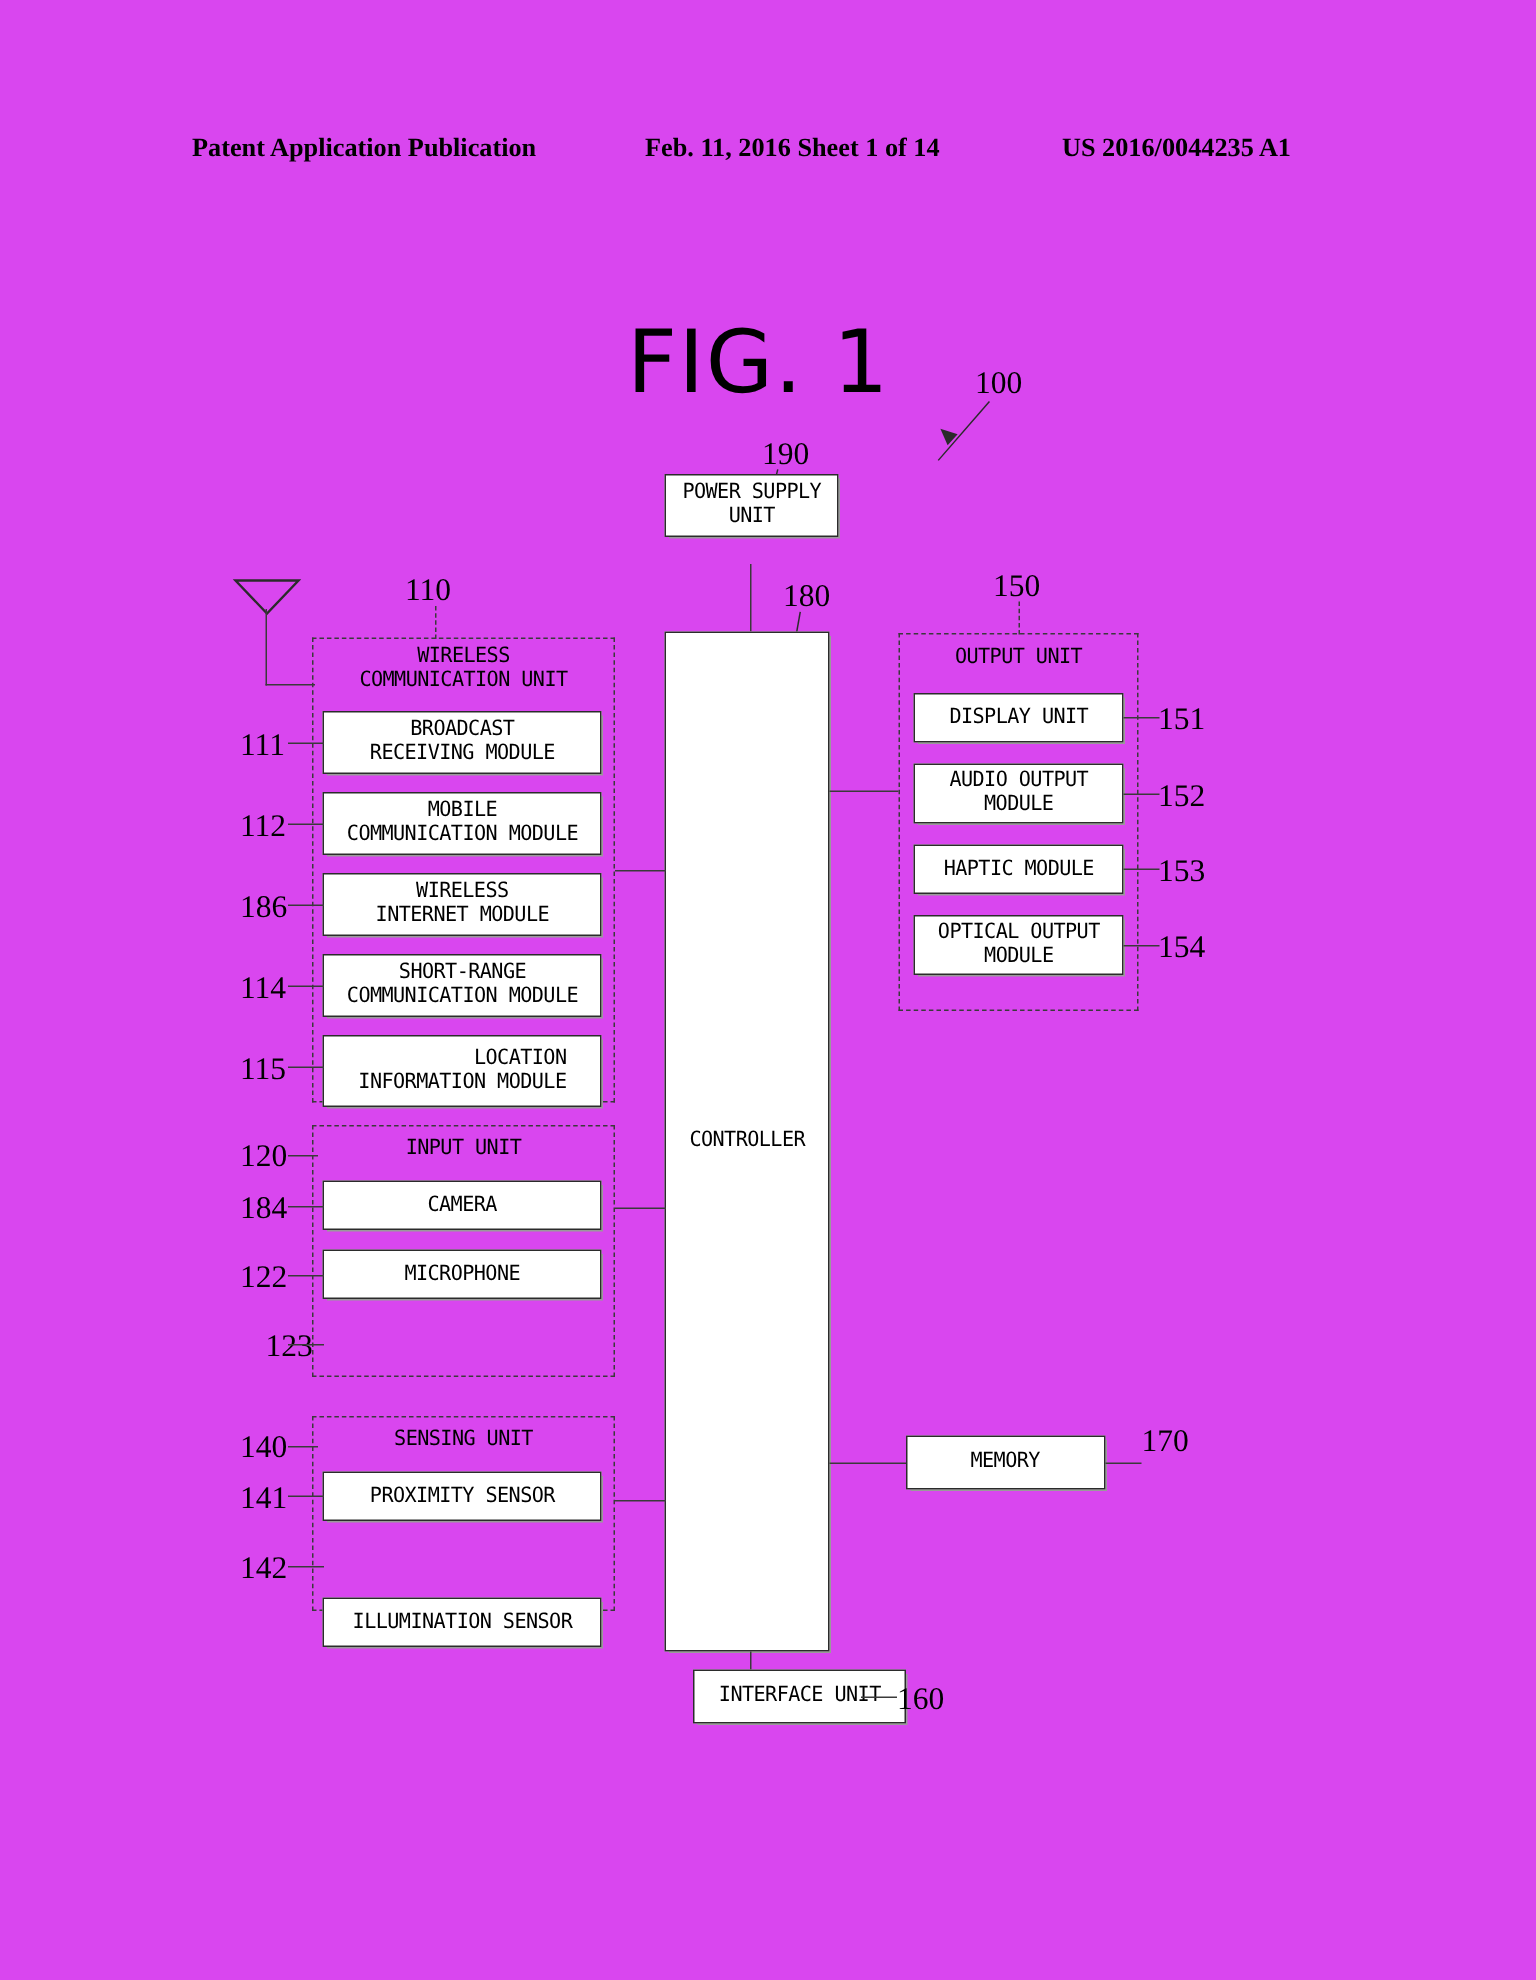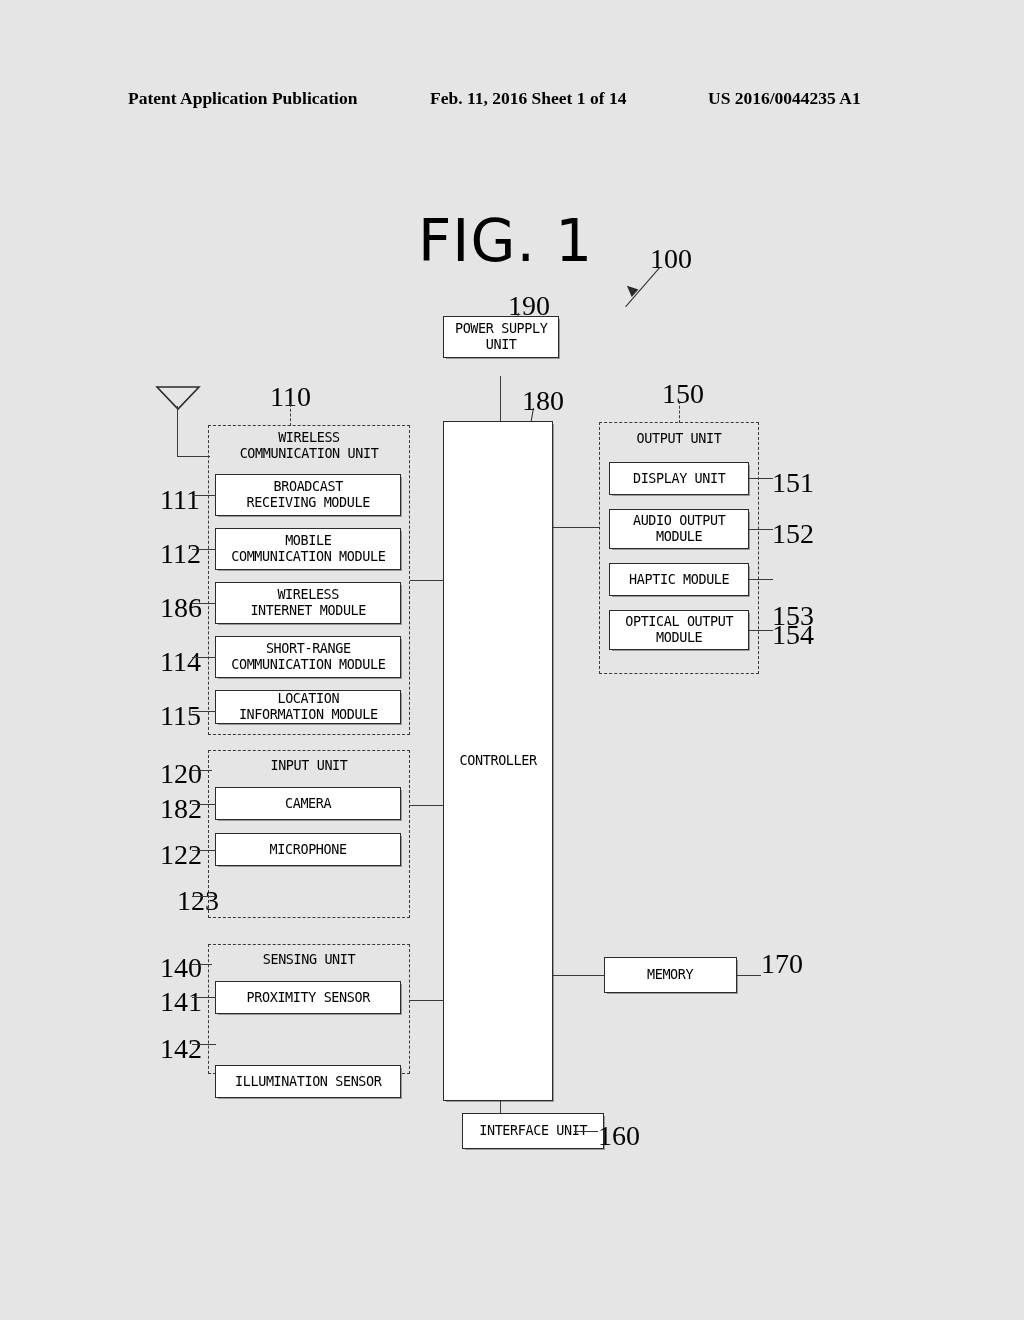--- a/index.html
+++ b/index.html
@@ -1,30 +1,30 @@
 <!DOCTYPE html>
 <html><head>
 <meta charset="utf-8">
 <style>
   html,body{margin:0;padding:0;background:#fff;}
   body{width:1024px;height:1320px;position:relative;font-family:"Liberation Serif",serif;}
-  .page{position:absolute;inset:0;background:#e5e5e5;padding-left:36px;}
+  .page{position:absolute;inset:0;background:#d946ef;padding-left:36px;}
 
   
   .hdr{position:absolute;top:88px;left:0;width:1024px;height:26px;}
   .hdr span{position:absolute;font-family:"Liberation Serif",serif;font-weight:bold;font-size:17.5px;color:#000;white-space:nowrap;}
   .hdr .h1{left:128px;top:0;}
   .hdr .h2{left:430px;top:0;}
   .hdr .h3{left:708px;top:0;}
 
   
   .figtitle{position:absolute;left:418px;top:207px;font-family:"DejaVu Sans",sans-serif;font-size:58px;font-weight:400;letter-spacing:1px;color:#000;}
 
   
-  .ref{position:absolute;font-family:"Liberation Serif",serif;font-size:28px;color:#000;white-space:nowrap;}
+  .ref{position:absolute;font-family:"Liberation Serif",serif;font-size:21px;color:#000;white-space:nowrap;}
 
   
   .box{position:absolute;border:1.4px solid #2b2b2b;background:#fff;box-sizing:border-box;
        display:flex;align-items:center;justify-content:center;text-align:center;}
   .box .lbl{font-family:"DejaVu Sans Mono","Liberation Mono",monospace;font-size:14px;line-height:1.12;color:#000;
             letter-spacing:-0.4px;transform:scaleX(.96);}
   .box.shadow{box-shadow:2px 2px 0 -1px #9a9a9a;}
 
   
   .dbox{position:absolute;border:1.8px dashed #3a3a3a;box-sizing:border-box;background:transparent;}
@@ -110,38 +110,38 @@
   <div class="ref" style="left:160px;top:592px;">186</div>
   <div class="ln lnh" style="left:192px;top:603px;width:24px;"></div>
 
   <div class="box shadow" style="left:215px;top:636px;width:186px;height:42px;">
     <div class="lbl" style="white-space:pre-line;">SHORT-RANGE
 COMMUNICATION MODULE</div>
   </div>
   <div class="ref" style="left:160px;top:646px;">114</div>
   <div class="ln lnh" style="left:192px;top:657px;width:24px;"></div>
 
-  <div class="box shadow" style="left:215px;top:690px;width:186px;height:34px;">
+  <div class="box shadow" style="left:215px;top:690px;width:186px;height:48px;text-align:right;">
     <div class="lbl" style="white-space:pre-line;">LOCATION
 INFORMATION MODULE</div>
   </div>
   <div class="ref" style="left:160px;top:700px;">115</div>
   <div class="ln lnh" style="left:192px;top:711px;width:24px;"></div>
 
   <div class="ln lnh" style="left:410px;top:580px;width:34px;"></div>
 
   <div class="dbox" style="left:208px;top:750px;width:202px;height:168px;"></div>
   <div class="dtitle" style="left:208px;top:758px;width:202px;">INPUT UNIT</div>
   <div class="ref" style="left:160px;top:758px;">120</div>
   <div class="ln lnh" style="left:192px;top:770px;width:20px;"></div>
 
   <div class="box shadow" style="left:215px;top:787px;width:186px;height:33px;">
     <div class="lbl">CAMERA</div>
   </div>
-  <div class="ref" style="left:160px;top:793px;">182</div>
+  <div class="ref" style="left:160px;top:793px;">184</div>
   <div class="ln lnh" style="left:192px;top:804px;width:24px;"></div>
 
   <div class="box shadow" style="left:215px;top:833px;width:186px;height:33px;">
     <div class="lbl">MICROPHONE</div>
   </div>
   <div class="ref" style="left:160px;top:839px;">122</div>
   <div class="ln lnh" style="left:192px;top:850px;width:24px;"></div>
 
   <div class="ref" style="left:177px;top:885px;">123</div>
   <div class="ln lnh" style="left:192px;top:896px;width:24px;"></div>
@@ -183,21 +183,21 @@
     <div class="lbl" style="white-space:pre-line;">AUDIO OUTPUT
 MODULE</div>
   </div>
   <div class="ln lnh" style="left:749px;top:529px;width:24px;"></div>
   <div class="ref" style="left:772px;top:518px;">152</div>
 
   <div class="box shadow" style="left:609px;top:563px;width:140px;height:33px;">
     <div class="lbl">HAPTIC MODULE</div>
   </div>
   <div class="ln lnh" style="left:749px;top:579px;width:24px;"></div>
-  <div class="ref" style="left:772px;top:568px;margin-top:32px;">153</div>
+  <div class="ref" style="left:772px;top:568px;">153</div>
 
   <div class="box shadow" style="left:609px;top:610px;width:140px;height:40px;">
     <div class="lbl" style="white-space:pre-line;">OPTICAL OUTPUT
 MODULE</div>
   </div>
   <div class="ln lnh" style="left:749px;top:630px;width:24px;"></div>
   <div class="ref" style="left:772px;top:619px;">154</div>
 
   <div class="ln lnh" style="left:553px;top:527px;width:46px;"></div>
 

